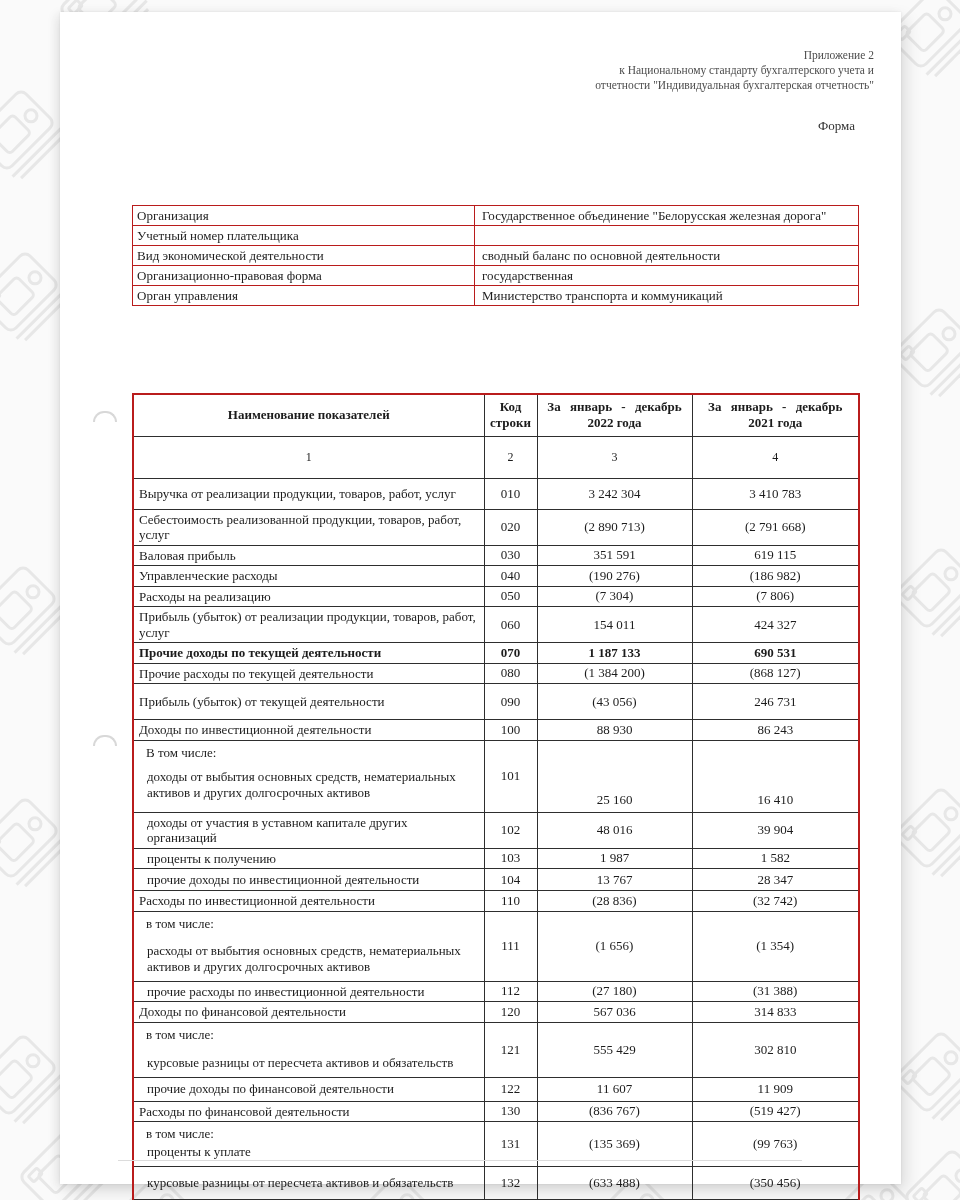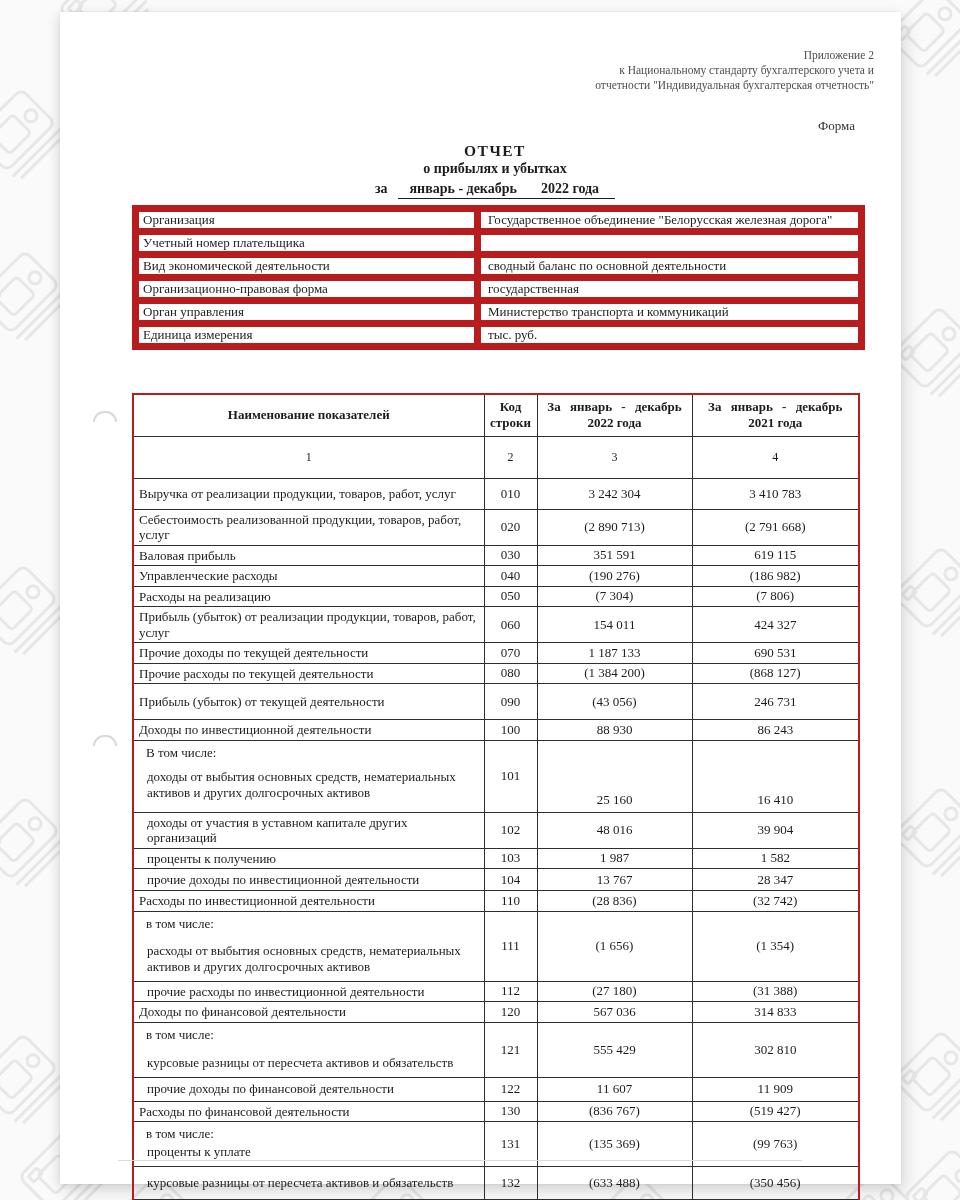--- a/index.html
+++ b/index.html
@@ -25,21 +25,21 @@
 
   .title { position:absolute; top:130px; left:72px; width:726px; text-align:center; font-weight:bold; color:#1d1d1d; }
   .title .t1 { font-size:15.5px; letter-spacing:1.5px; }
   .title .t2 { font-size:14px; margin-top:1px; }
   .title .t3 { font-size:14px; margin-top:4px; }
   .underl { display:inline-block; border-bottom:1.6px solid #1d1d1d; padding:0 16px 1px 12px; margin-left:10px; }
   .underl .yr { margin-left:24px; }
 
   table { border-collapse:collapse; table-layout:fixed; }
   .org { position:absolute; left:72px; top:193px; width:726px; border:1.5px solid #2c2c2c; }
-  .org td { border:7px solid #b91c1c; height:20px; font-size:13px; padding:0 2px 0 4px; color:#1e1e1e; overflow:hidden; white-space:nowrap;margin-top:20px; }
+  .org td { border:1px solid #b91c1c; height:20px; font-size:13px; padding:0 2px 0 4px; color:#1e1e1e; overflow:hidden; white-space:nowrap;margin-top:20px; }
   .org td.val { padding-left:7px; }
 
   .rep { position:absolute; left:72px; top:344px; width:726px; border:2px solid #b91c1c;margin-top:37px; }
   .rep th, .rep td { border:1px solid #2e2e2e; color:#1c1c1c; }
   .rep thead th { font-size:13px; font-weight:bold; vertical-align:middle; padding:0 2px; }
   .rep thead tr { height:42px; }
   .sp { word-spacing:6px; }
   .nums td { height:14px; font-size:12px; text-align:center; padding:0; }
   .rep td.name { font-size:13px; line-height:15.5px; padding:2px 4px 2px 3px; vertical-align:middle; }
   .rep td.name.top { vertical-align:top; padding-top:4px; }
@@ -129,27 +129,20 @@
 <div class="page">
 
   <div class="appendix">
     <div>Приложение 2</div>
     <div>к Национальному стандарту бухгалтерского учета и</div>
     <div>отчетности "Индивидуальная бухгалтерская отчетность"</div>
   </div>
 
   <div class="forma">Форма</div>
 
-  <div class="title">
-    <div class="t1">ОТЧЕТ</div>
-    <div class="t2">о прибылях и убытках</div>
-    <div class="t3">
-      <span>за</span><span class="underl"><span>январь - декабрь</span><span class="yr">2022 года</span></span>
-    </div>
-  </div>
 
   <table class="org" id="org-table">
     <colgroup>
         <col style="width:342px">
         <col style="width:384px">
       </colgroup>
     <tbody id="org-body">
         <tr>
           <td>Организация</td>
           <td class="val">Государственное объединение "Белорусская железная дорога"</td>
@@ -162,24 +155,20 @@
           <td>Вид экономической деятельности</td>
           <td class="val">сводный баланс по основной деятельности</td>
         </tr>
         <tr>
           <td>Организационно-правовая форма</td>
           <td class="val">государственная</td>
         </tr>
         <tr>
           <td>Орган управления</td>
           <td class="val">Министерство транспорта и коммуникаций</td>
-        </tr>
-        <tr>
-          <td>Единица измерения</td>
-          <td class="val">тыс. руб.</td>
         </tr>
       </tbody>
   </table>
 
   <table class="rep" id="report-table">
     <colgroup>
         <col style="width:351px">
         <col style="width:53px">
         <col style="width:155px">
         <col style="width:167px">
@@ -251,21 +240,21 @@
           <td class="v">(7 806)</td>
         </tr>
         <tr style="height: 35px;">
           <td class="name">
             <span class="mainlbl">Прибыль (убыток) от реализации продукции, товаров, работ, услуг</span>
           </td>
           <td class="code">060</td>
           <td class="v">154 011</td>
           <td class="v">424 327</td>
         </tr>
-        <tr style="height: 20px;">
+        <tr style="height: 20px; font-weight: bold;">
           <td class="name">
             <span class="mainlbl">Прочие доходы по текущей деятельности</span>
           </td>
           <td class="code">070</td>
           <td class="v">1 187 133</td>
           <td class="v">690 531</td>
         </tr>
         <tr style="height: 19px;">
           <td class="name">
             <span class="mainlbl">Прочие расходы по текущей деятельности</span>

